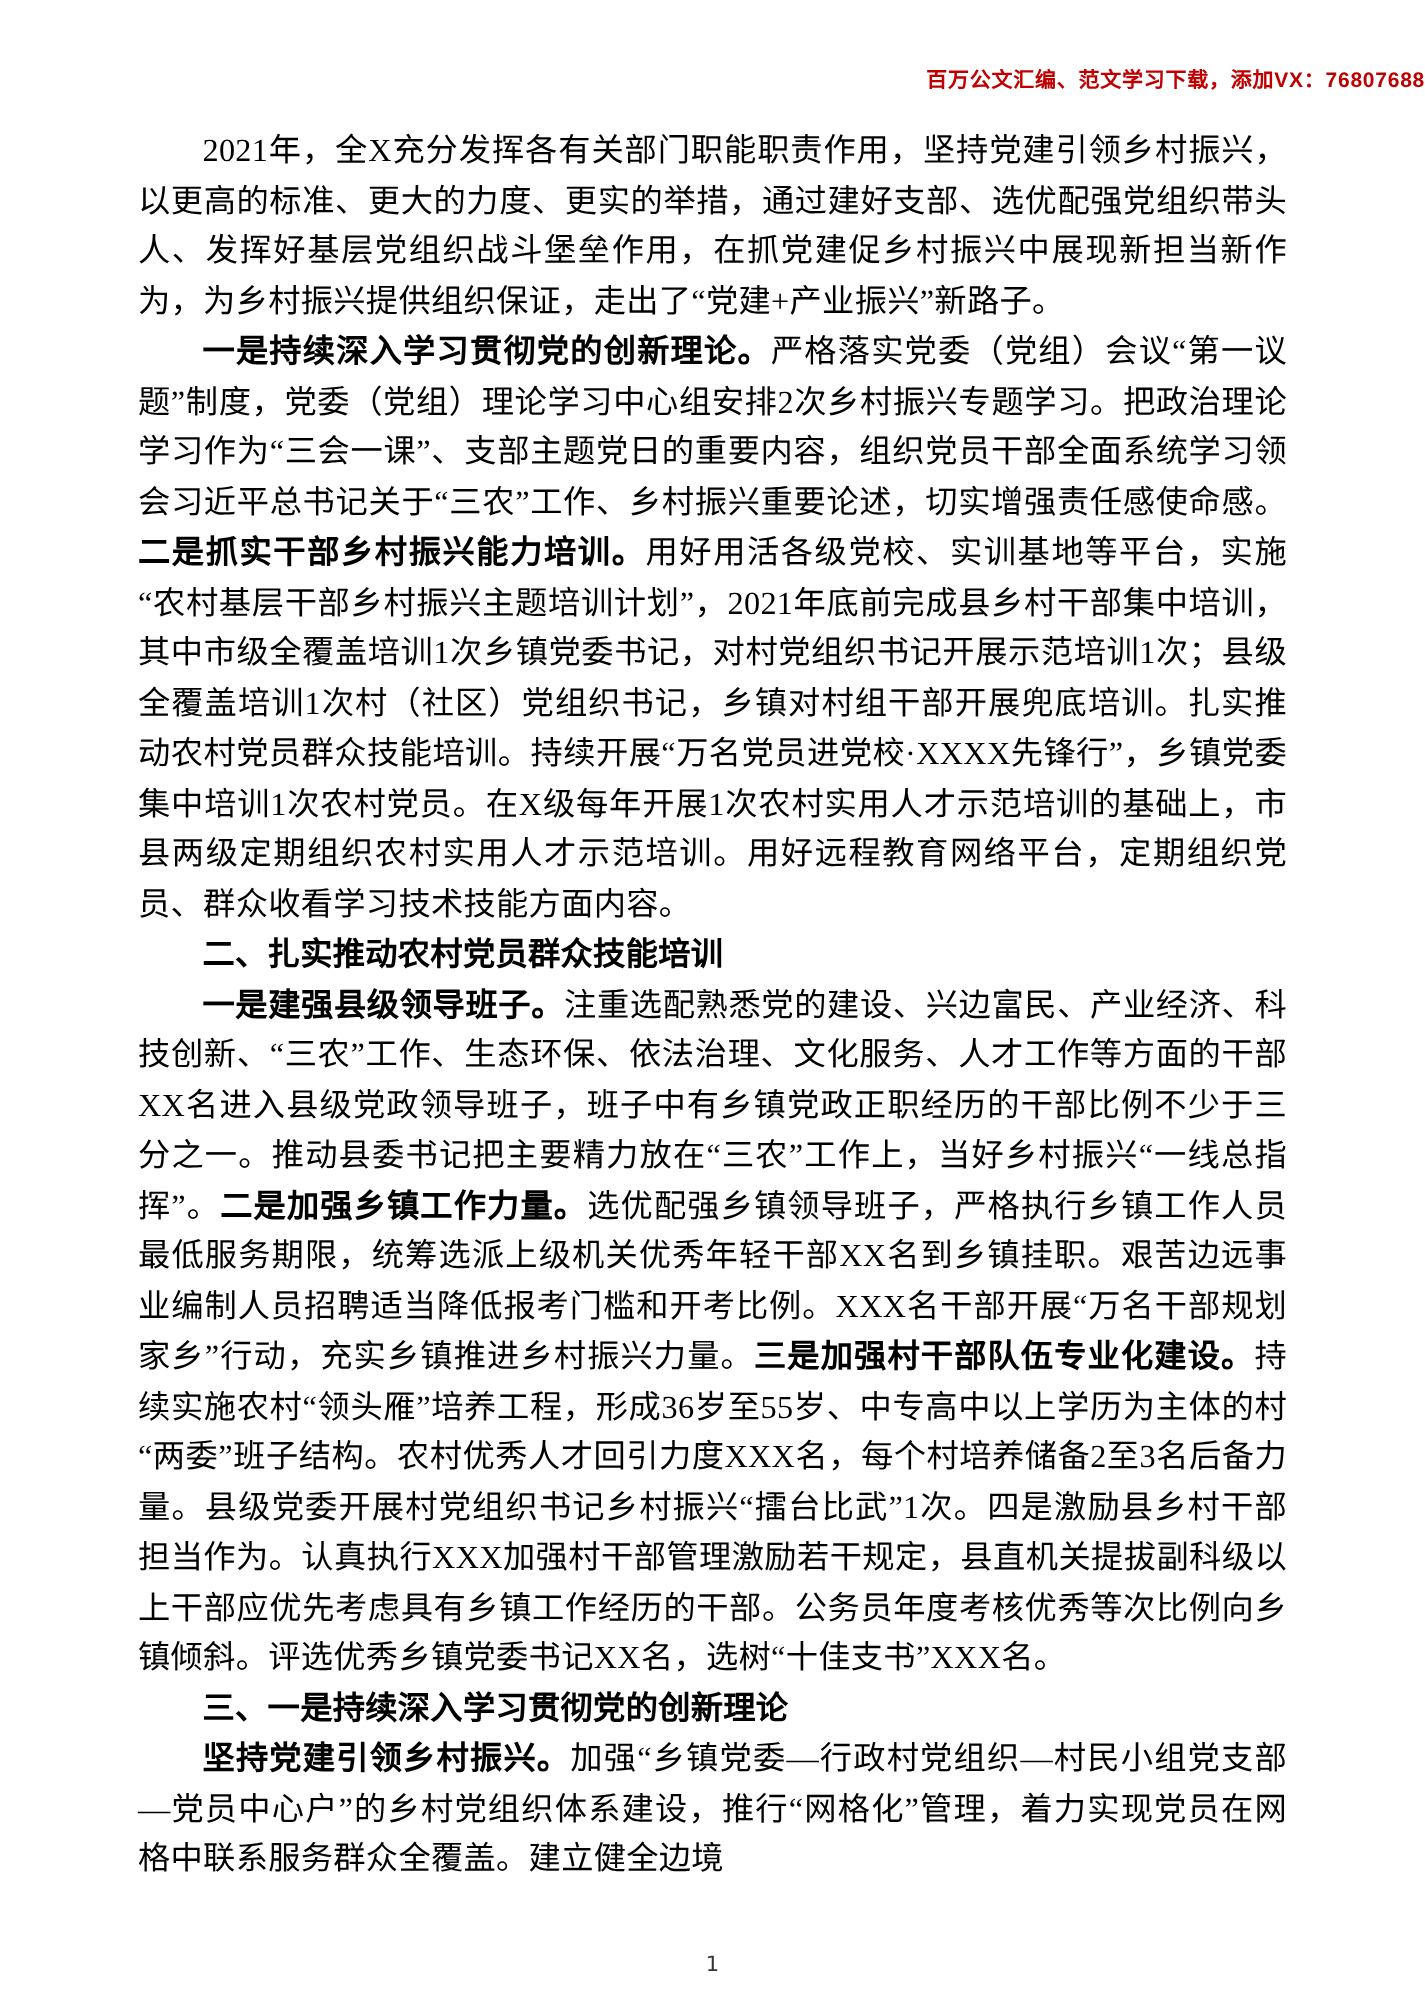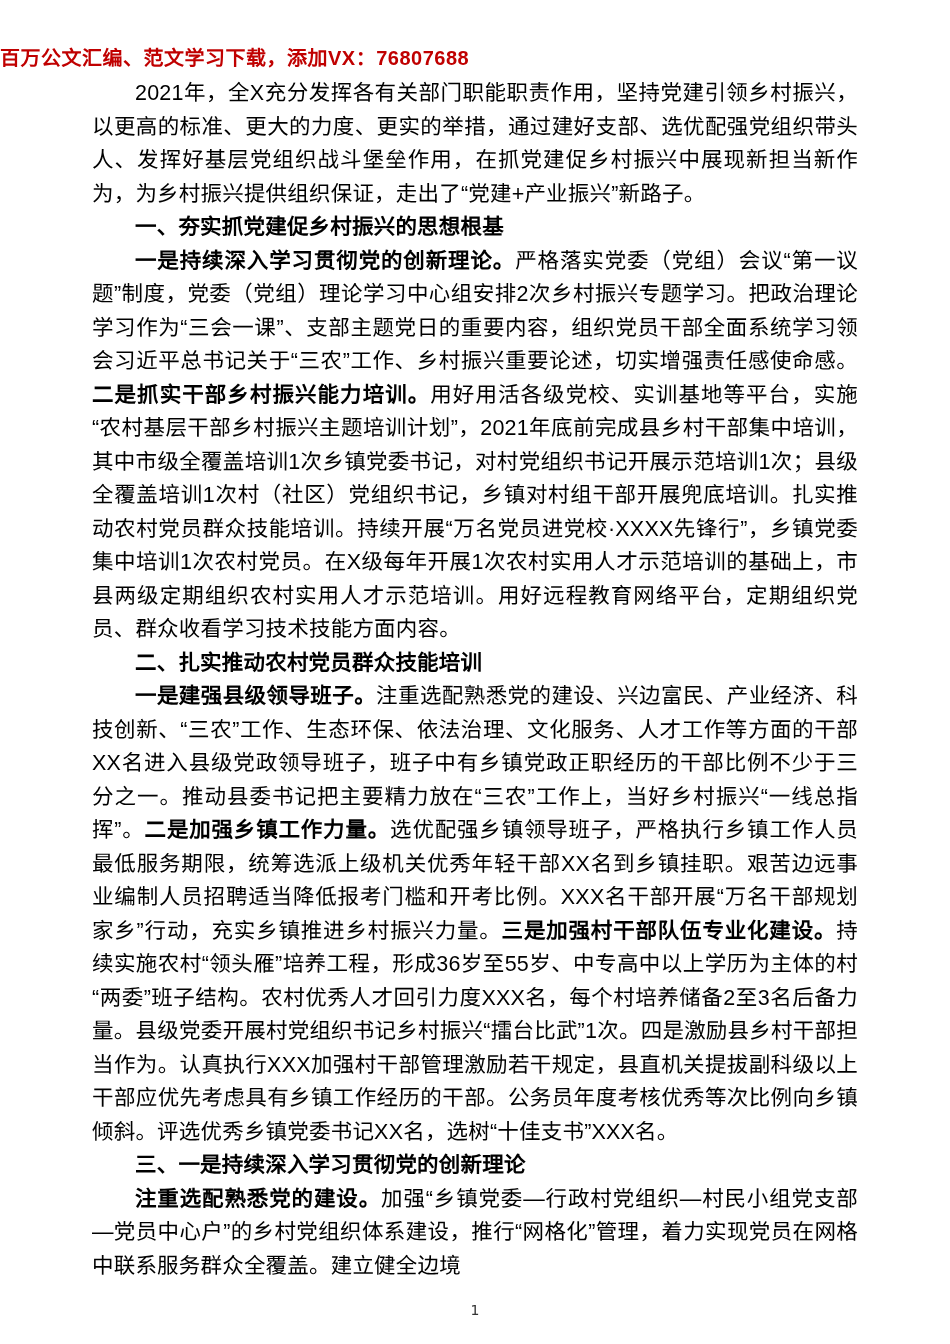--- a/index.html
+++ b/index.html
@@ -17,36 +17,36 @@
   }
   .page {
     width: 950px;
     height: 1344px;
     box-sizing: border-box;
     padding: 0;
     position: relative;
     background: #ffffff;
   }
   .watermark {
-    text-align: left;
+    text-align: right;
     color: #c00000;
     font-weight: bold;
-    font-size: 20px;
+    font-size: 14px;
     letter-spacing: 0.5px;
     margin-top: 42px;
     font-family: "Liberation Sans", "DejaVu Sans", sans-serif;
   }
   .content {
-    margin: 6px 92px 0 92px;
+    margin: 22px 92px 0 92px;
     font-size: 21.5px;
     line-height: 33.5px;
     text-align: justify;
     text-justify: inter-ideograph;
     letter-spacing: 0.2px;
-    font-family: Liberation Sans, sans-serif;
+    font-family: Liberation Serif, serif;
   }
   .content p {
     margin: 0;
     padding: 0;
     text-indent: 2em;
   }
   .heading {
     font-weight: bold;
     text-indent: 2em;
     margin: 0;
@@ -70,29 +70,28 @@
 <body>
 
 <div class="page">
 
   <div class="watermark">百万公文汇编、范文学习下载，添加VX：76807688</div>
 
   <div class="content">
 
     <p>2021年，全X充分发挥各有关部门职能职责作用，坚持党建引领乡村振兴，以更高的标准、更大的力度、更实的举措，通过建好支部、选优配强党组织带头人、发挥好基层党组织战斗堡垒作用，在抓党建促乡村振兴中展现新担当新作为，为乡村振兴提供组织保证，走出了“党建+产业振兴”新路子。</p>
 
-    <p class="heading">一、夯实抓党建促乡村振兴的思想根基</p>
 
     <p><span class="b">一是持续深入学习贯彻党的创新理论。</span><span>严格落实党委（党组）会议“第一议题”制度，党委（党组）理论学习中心组安排2次乡村振兴专题学习。把政治理论学习作为“三会一课”、支部主题党日的重要内容，组织党员干部全面系统学习领会习近平总书记关于“三农”工作、乡村振兴重要论述，切实增强责任感使命感。</span><span class="b">二是抓实干部乡村振兴能力培训。</span><span>用好用活各级党校、实训基地等平台，实施“农村基层干部乡村振兴主题培训计划”，2021年底前完成县乡村干部集中培训，其中市级全覆盖培训1次乡镇党委书记，对村党组织书记开展示范培训1次；县级全覆盖培训1次村（社区）党组织书记，乡镇对村组干部开展兜底培训。扎实推动农村党员群众技能培训。持续开展“万名党员进党校·XXXX先锋行”，乡镇党委集中培训1次农村党员。在X级每年开展1次农村实用人才示范培训的基础上，市县两级定期组织农村实用人才示范培训。用好远程教育网络平台，定期组织党员、群众收看学习技术技能方面内容。</span></p>
 
     <p class="heading">二、扎实推动农村党员群众技能培训</p>
 
     <p><span class="b">一是建强县级领导班子。</span><span>注重选配熟悉党的建设、兴边富民、产业经济、科技创新、“三农”工作、生态环保、依法治理、文化服务、人才工作等方面的干部XX名进入县级党政领导班子，班子中有乡镇党政正职经历的干部比例不少于三分之一。推动县委书记把主要精力放在“三农”工作上，当好乡村振兴“一线总指挥”。</span><span class="b">二是加强乡镇工作力量。</span><span>选优配强乡镇领导班子，严格执行乡镇工作人员最低服务期限，统筹选派上级机关优秀年轻干部XX名到乡镇挂职。艰苦边远事业编制人员招聘适当降低报考门槛和开考比例。XXX名干部开展“万名干部规划家乡”行动，充实乡镇推进乡村振兴力量。</span><span class="b">三是加强村干部队伍专业化建设。</span><span>持续实施农村“领头雁”培养工程，形成36岁至55岁、中专高中以上学历为主体的村“两委”班子结构。农村优秀人才回引力度XXX名，每个村培养储备2至3名后备力量。县级党委开展村党组织书记乡村振兴“擂台比武”1次。四是激励县乡村干部担当作为。认真执行XXX加强村干部管理激励若干规定，县直机关提拔副科级以上干部应优先考虑具有乡镇工作经历的干部。公务员年度考核优秀等次比例向乡镇倾斜。评选优秀乡镇党委书记XX名，选树“十佳支书”XXX名。</span></p>
 
     <p class="heading">三、一是持续深入学习贯彻党的创新理论</p>
 
-    <p><span class="b">注重选配熟悉党的建设。</span><span>加强“乡镇党委—行政村党组织—村民小组党支部—党员中心户”的乡村党组织体系建设，推行“网格化”管理，着力实现党员在网格中联系服务群众全覆盖。建立健全边境</span></p>
+    <p><span class="b">坚持党建引领乡村振兴。</span><span>加强“乡镇党委—行政村党组织—村民小组党支部—党员中心户”的乡村党组织体系建设，推行“网格化”管理，着力实现党员在网格中联系服务群众全覆盖。建立健全边境</span></p>
 
   </div>
 
   <div class="pagenum">1</div>
 
 </div>
 
 </body></html>

